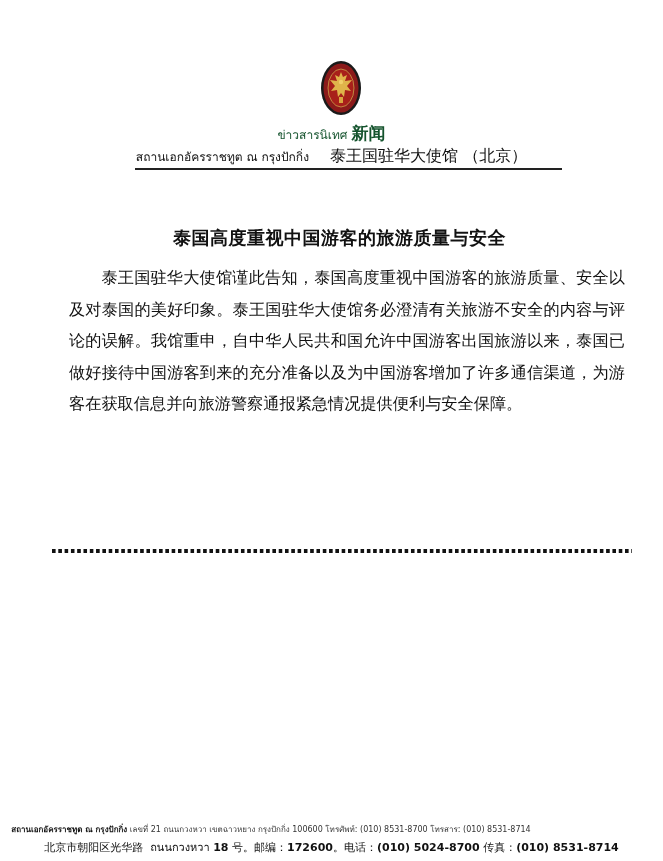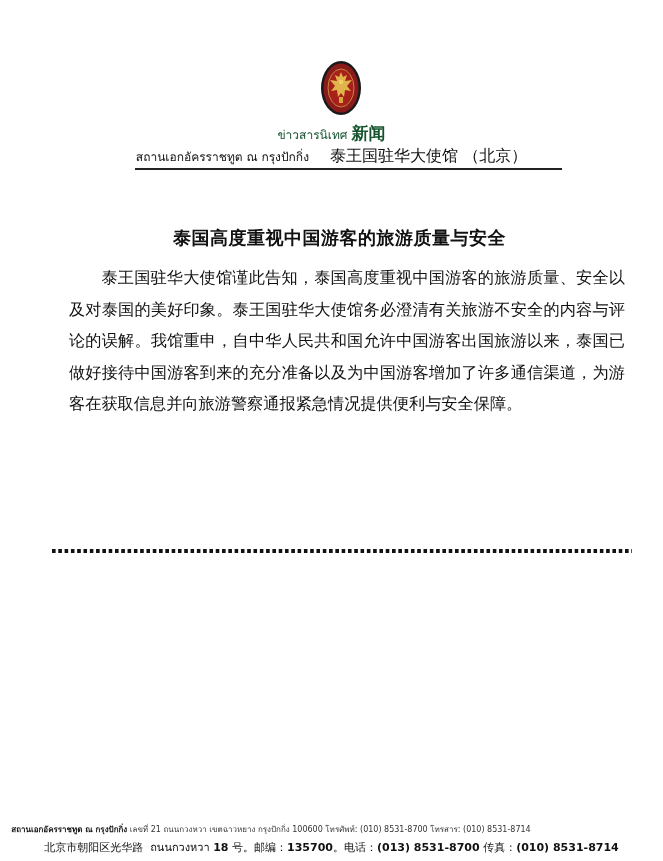--- a/index.html
+++ b/index.html
@@ -90,15 +90,15 @@
 <div class="dots"></div>
 
 <div class="foot1">
   <b>สถานเอกอัครราชทูต ณ กรุงปักกิ่ง</b>
   <span>เลขที่ 21 ถนนกวงหวา เขตฉาวหยาง กรุงปักกิ่ง 100600 โทรศัพท์: (010) 8531-8700 โทรสาร: (010) 8531-8714</span>
 </div>
 <div class="foot2">
   <span>北京市朝阳区光华路</span>&nbsp;
   <span>ถนนกวงหวา</span>
   <b>18</b>
-  <span>号。邮编：</span><b>135700</b><span>。电话：</span><b>(013) 8531-8700</b>
+  <span>号。邮编：</span><b>172600</b><span>。电话：</span><b>(010) 5024-8700</b>
   <span>传真：</span><b>(010) 8531-8714</b>
 </div>
 
 </body></html>

